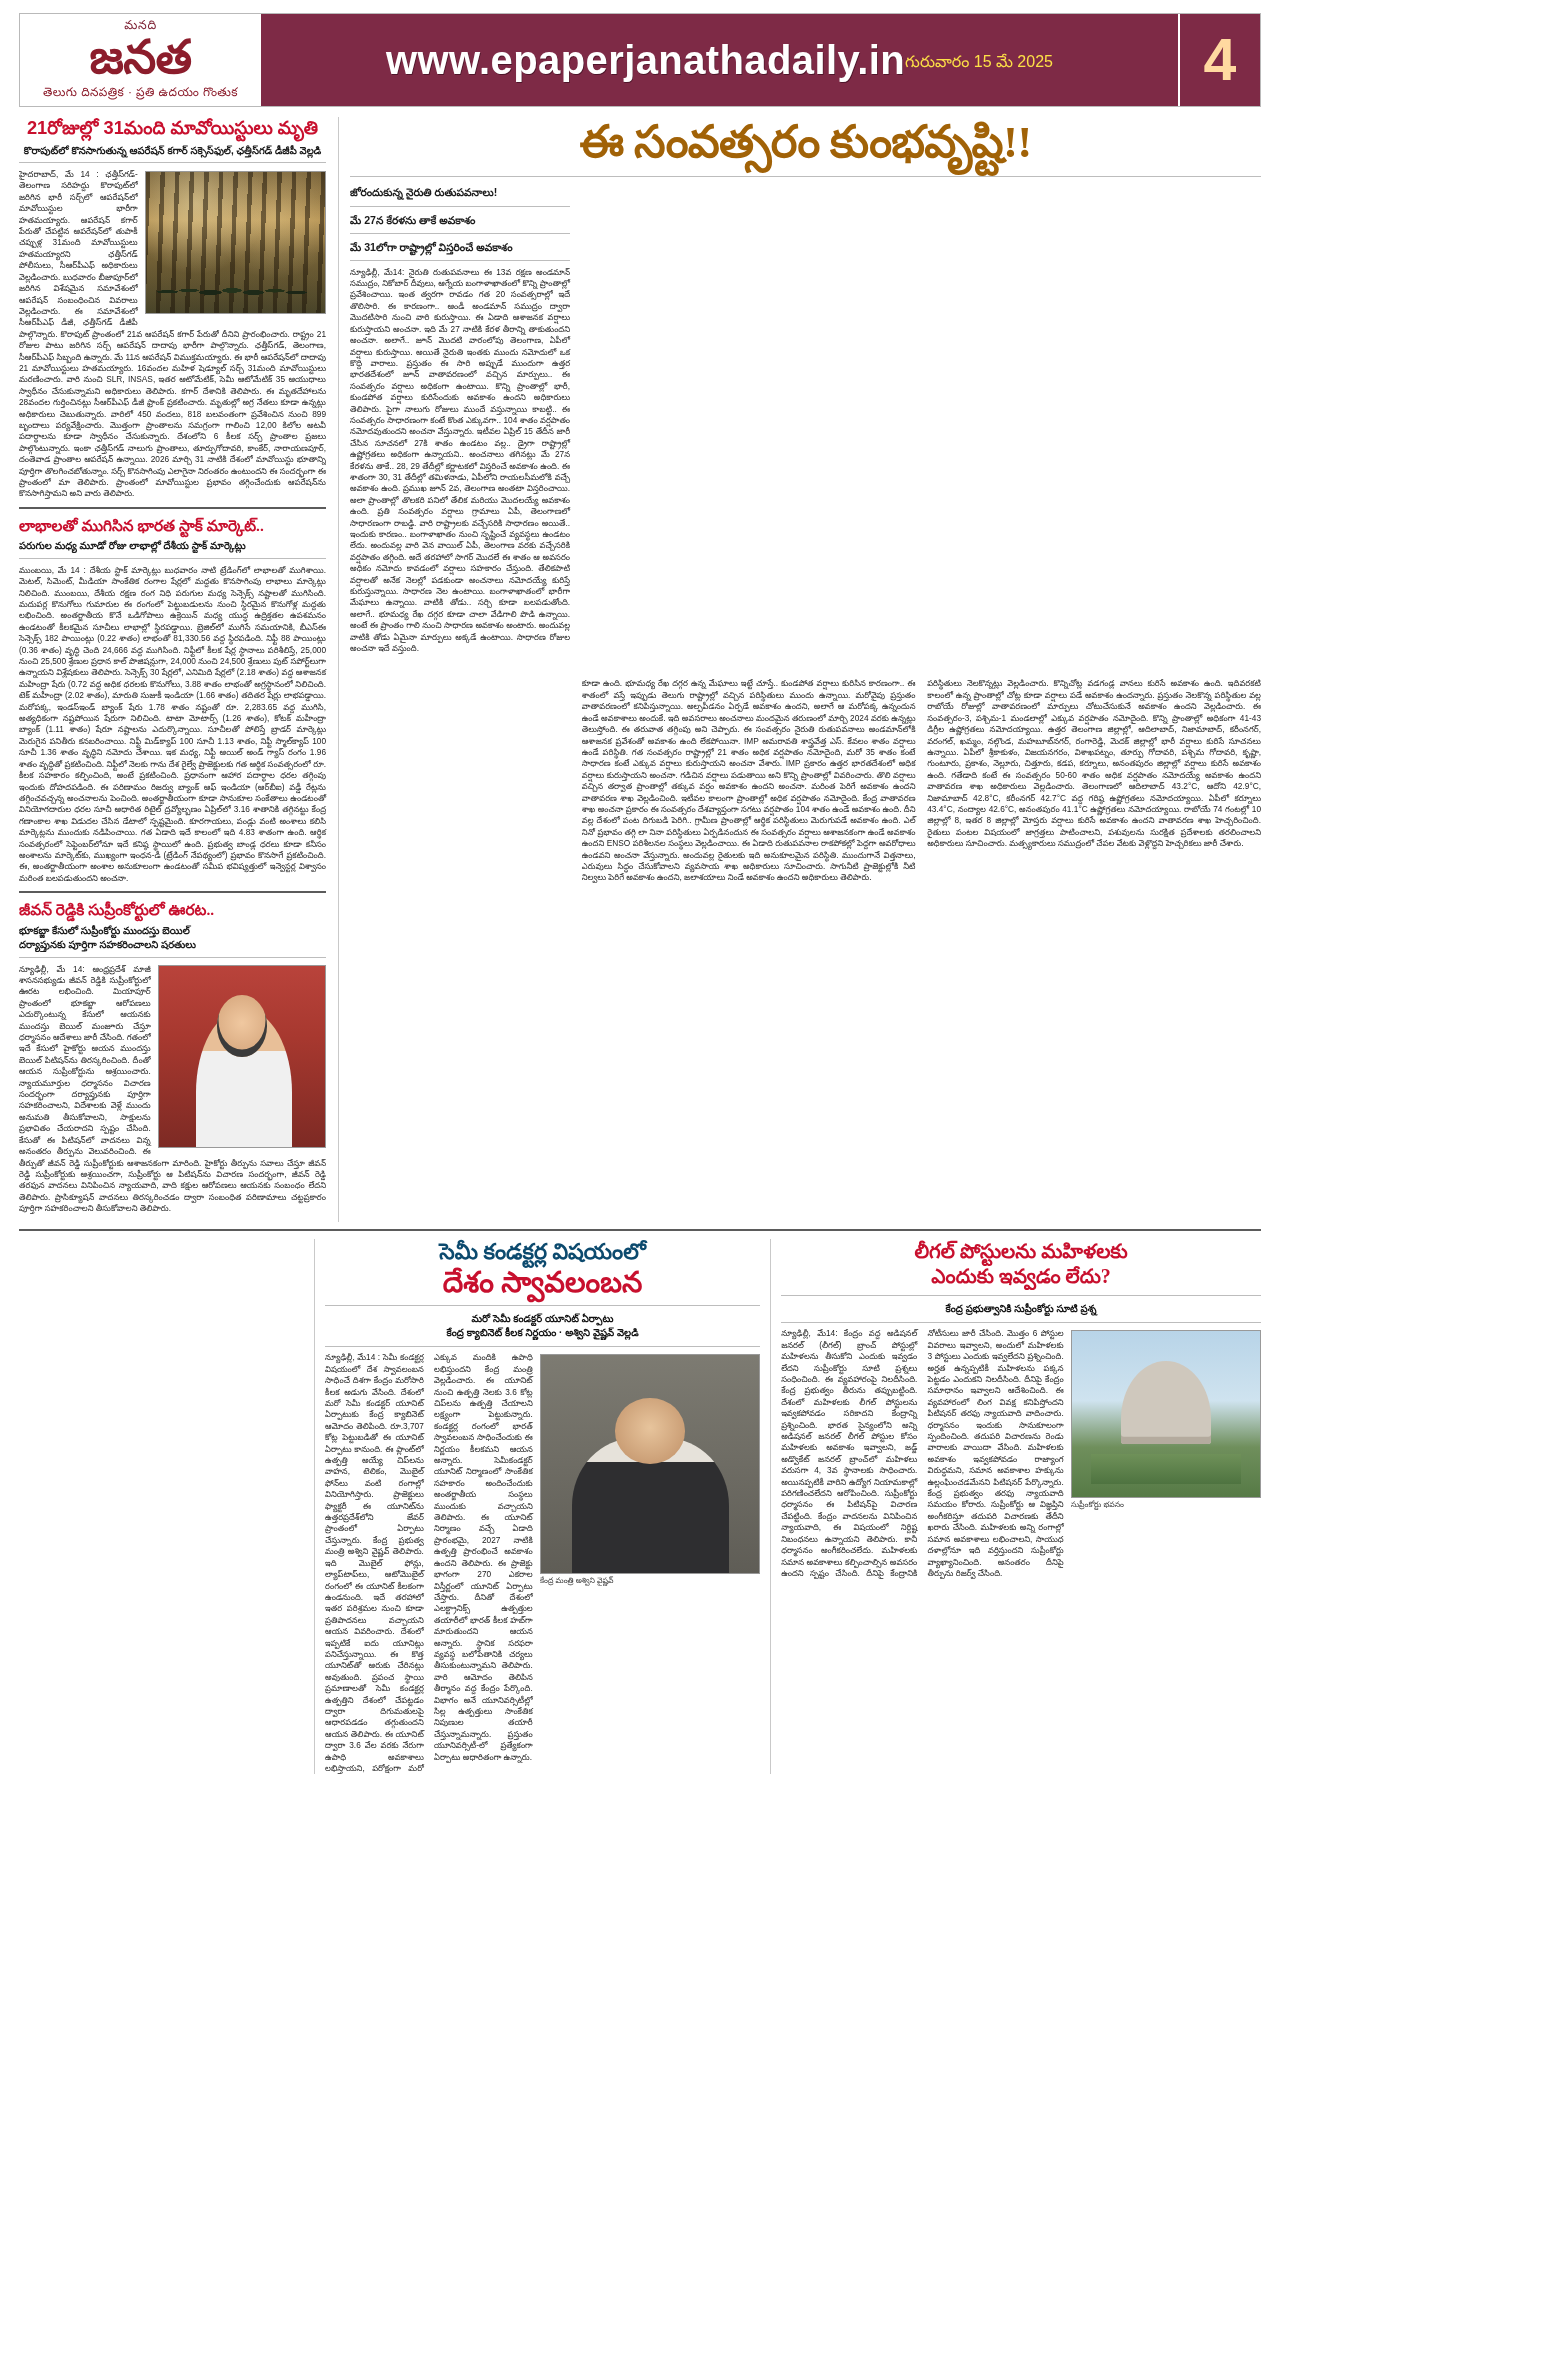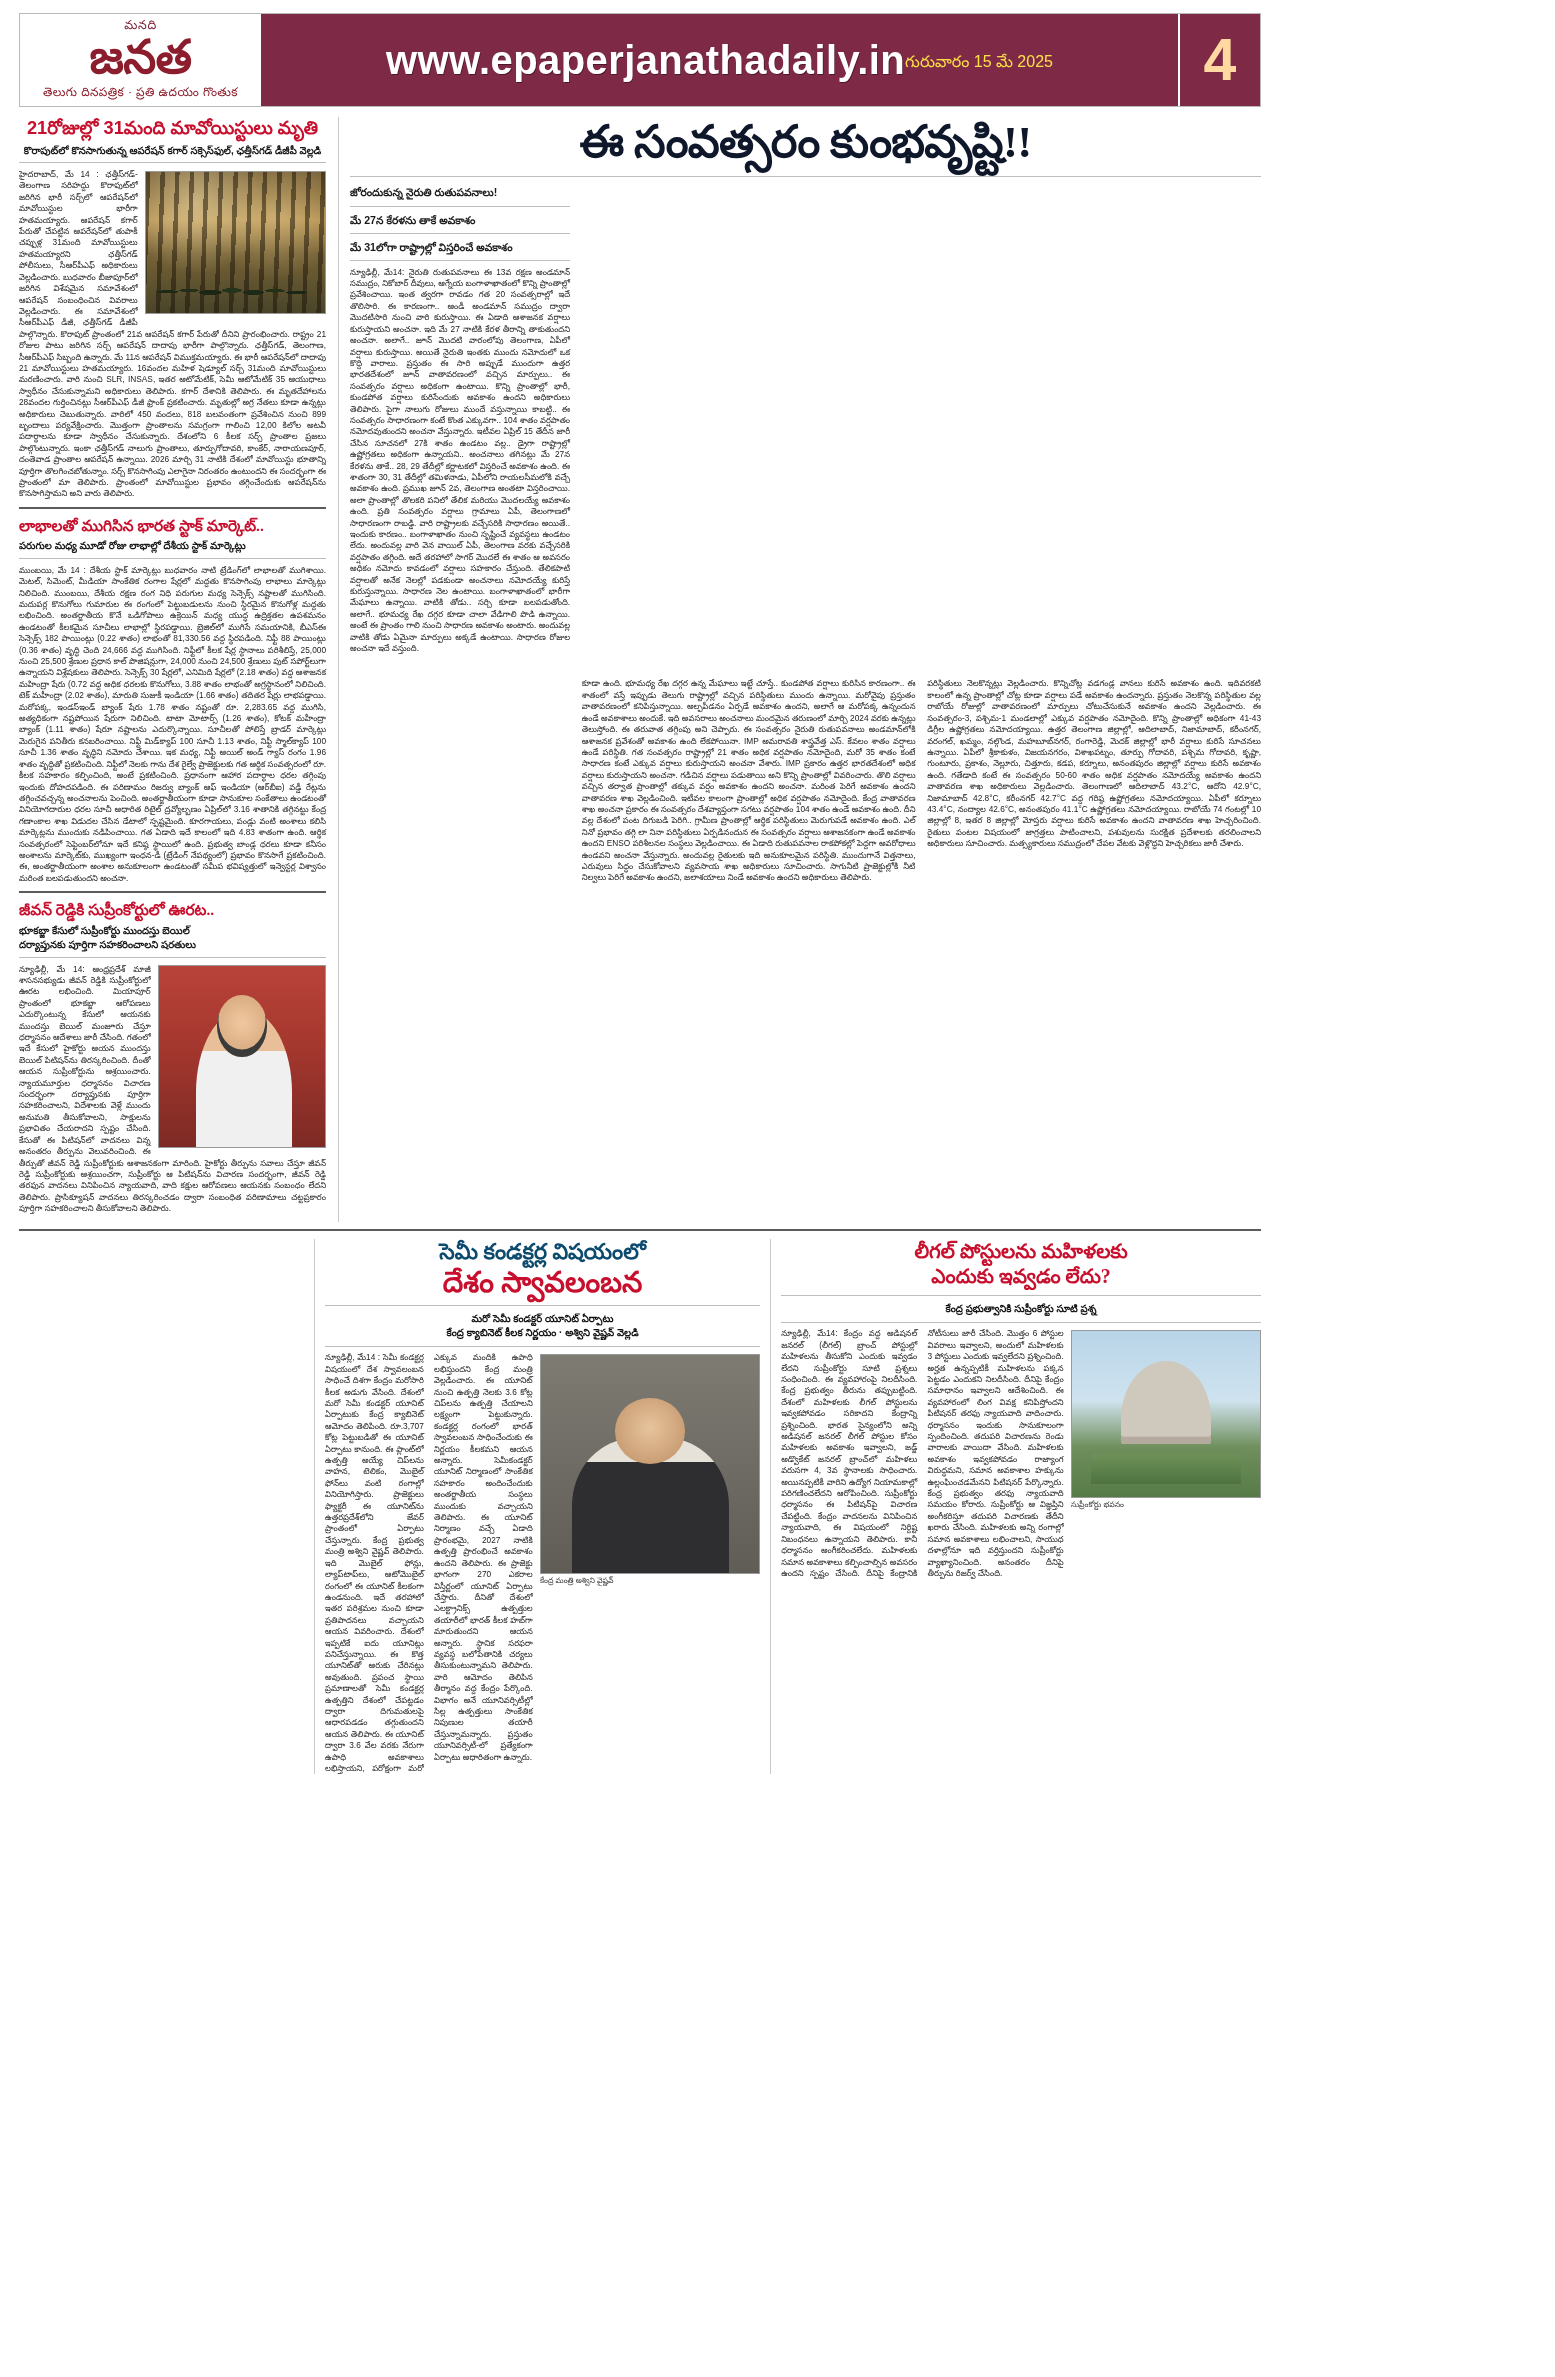--- a/index.html
+++ b/index.html
@@ -276,21 +276,21 @@
     font-size: 15.4px;
     font-weight: bold;
     color: #c8102e;
     line-height: 19px;
     font-family: "Liberation Serif", serif;
   }
   .mega-head {
     font-size: 45px;
     line-height: 50px;
     font-weight: bold;
-    color: #0f172a;
+    color: #a16207;
     text-align: center;
     font-family: "Liberation Serif", serif;
     letter-spacing: -0.7px;
   }
   .kicker { font-size: 10.6px; font-weight: bold; line-height: 14.6px; color: #1a1a1a; }
 
   .head-c1 {
     font-size: 22px; line-height: 26px; font-weight: bold; color: #0c4a6e;
     text-align: center; font-family: "Liberation Serif", serif;
   }

